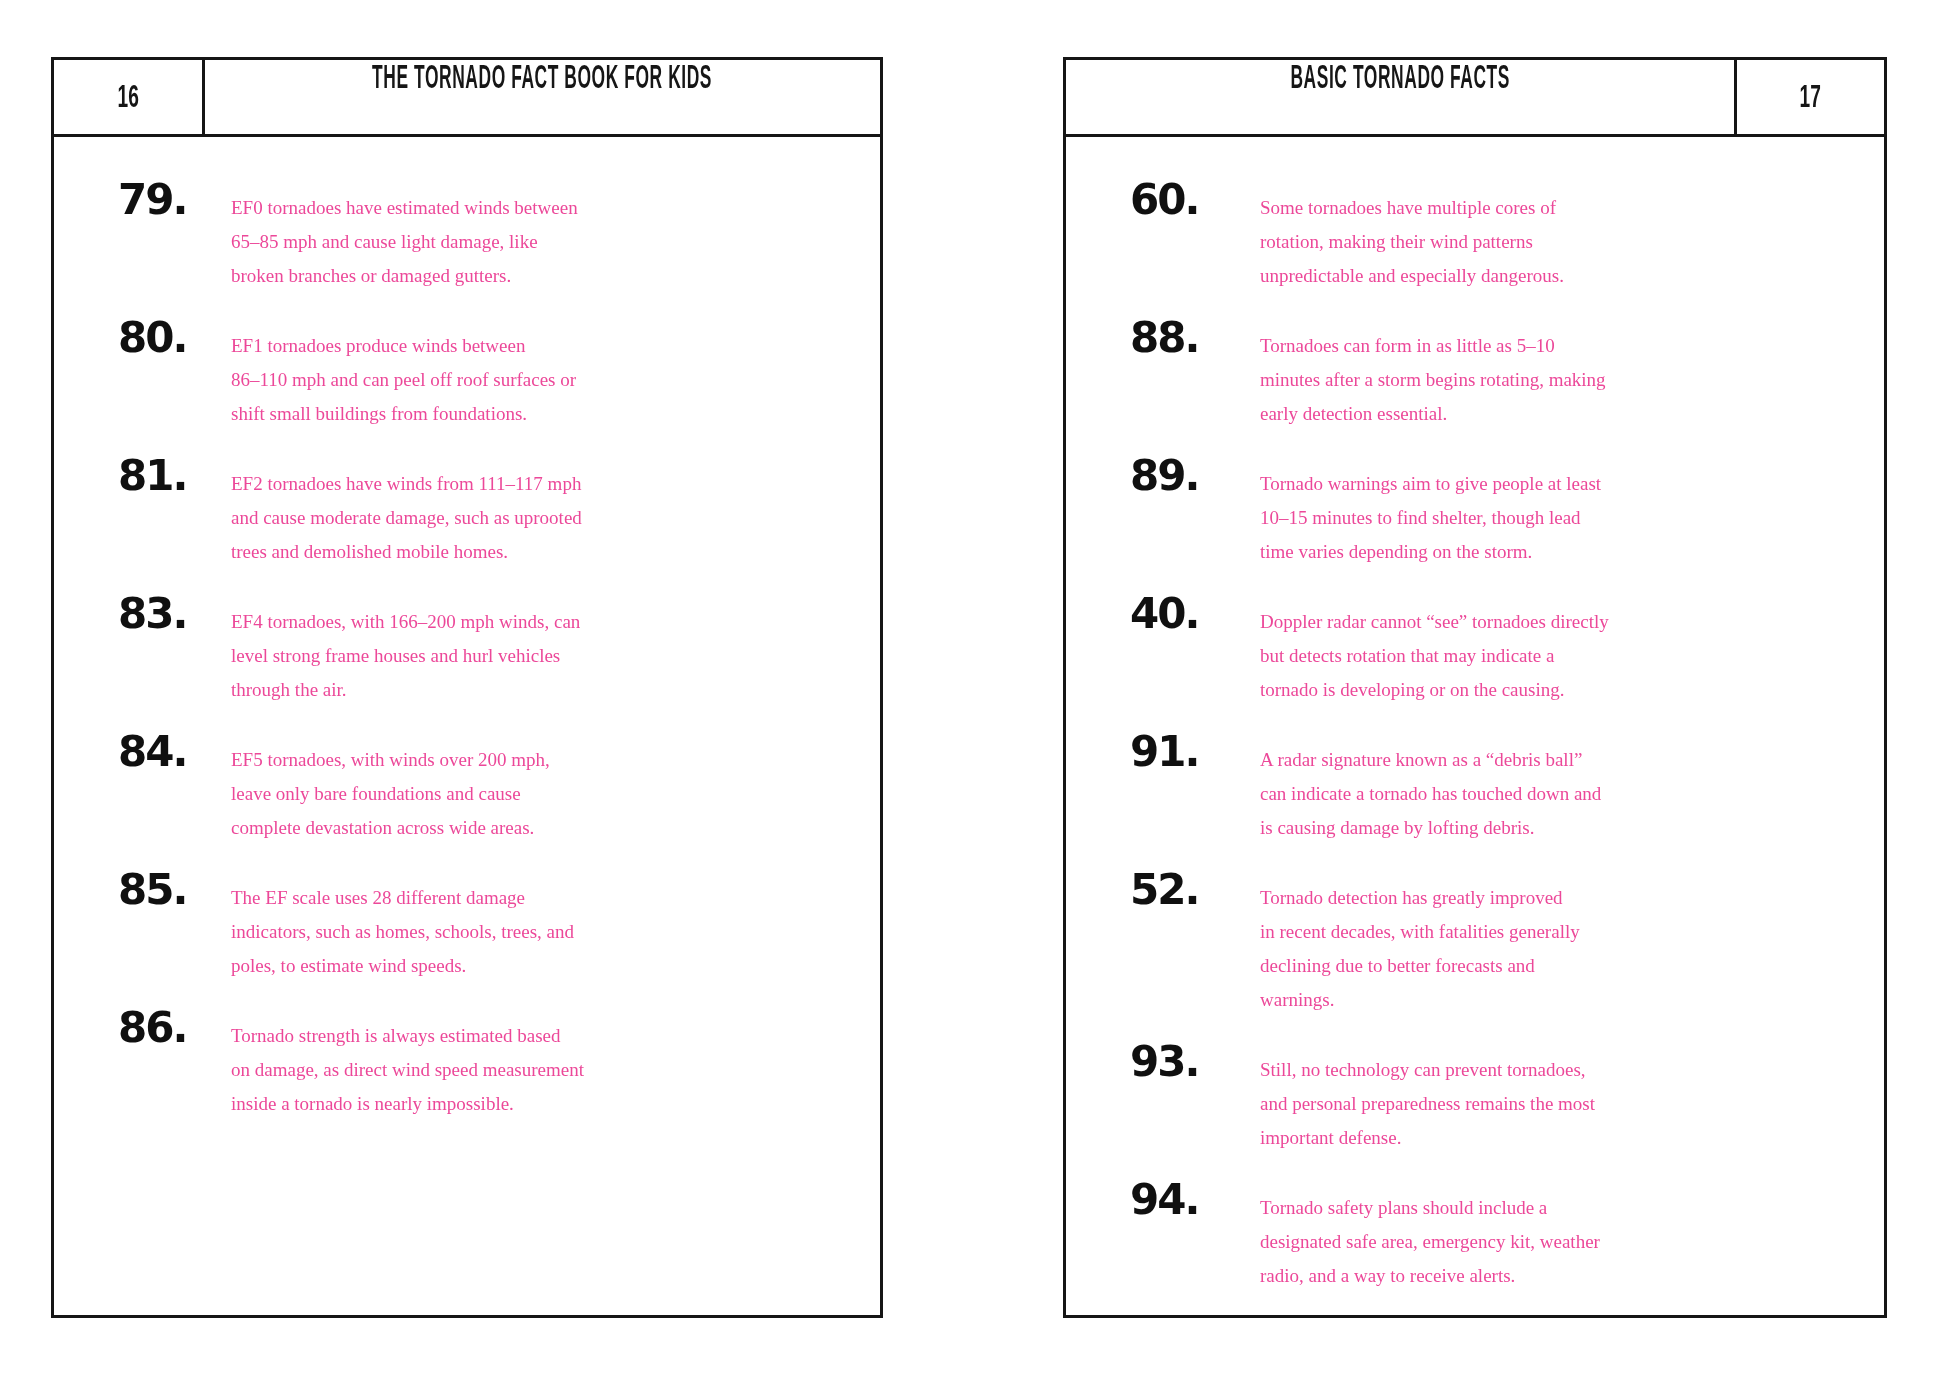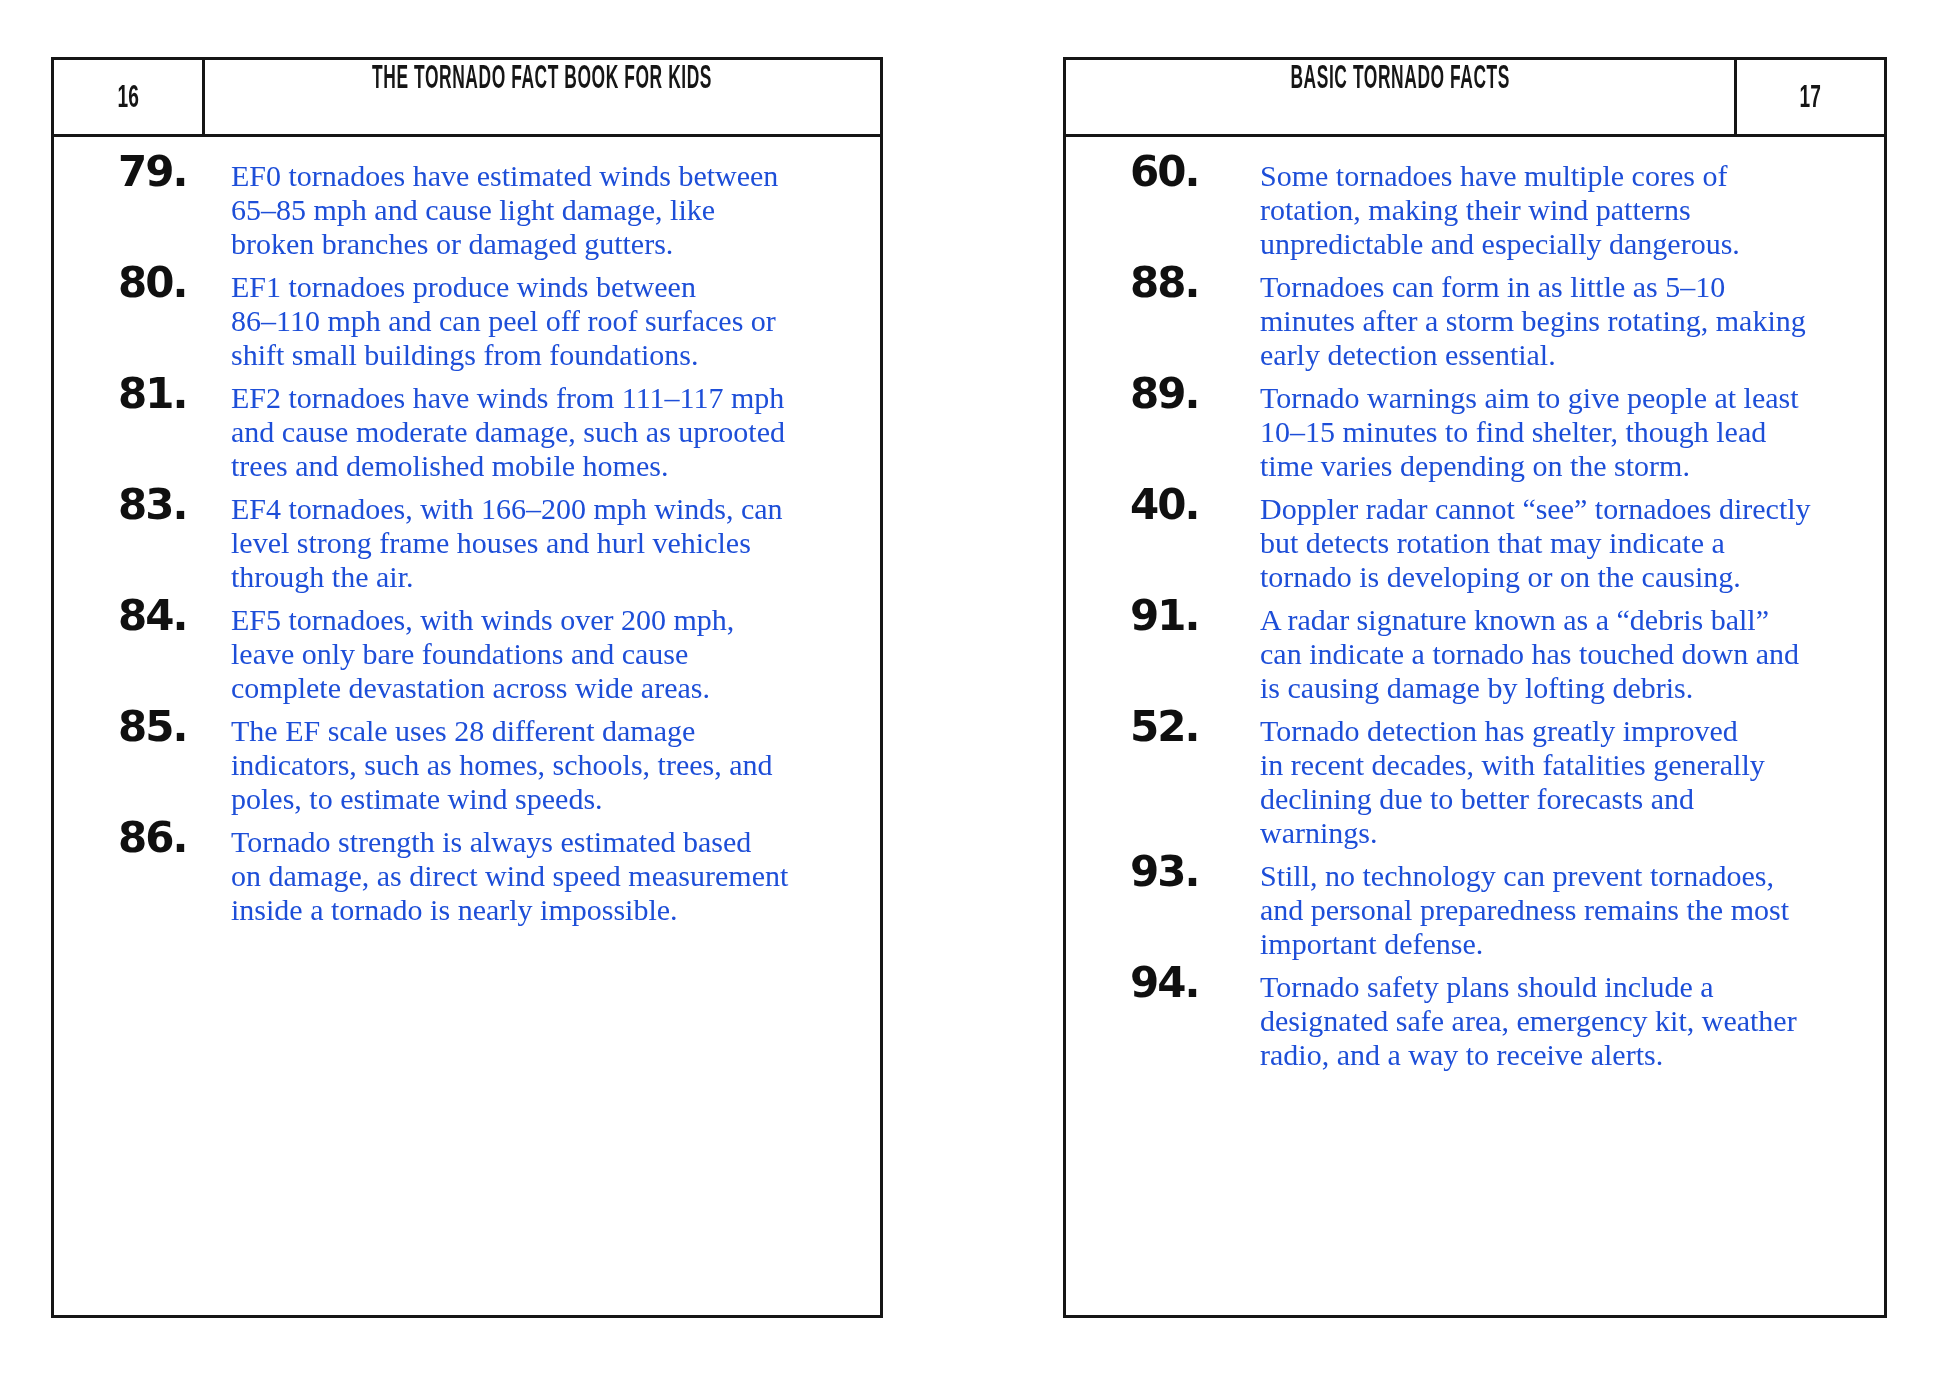--- a/index.html
+++ b/index.html
@@ -66,39 +66,40 @@
 
   .page-body {
     padding-top: 18px;
     padding-left: 64px;
     padding-right: 30px;
   }
   .fact {
     display: flex;
     align-items: baseline;
     margin-bottom: 5px;
+    margin-top: 28px;
   }
   .fact-num {
     flex: none;
     font-family: "DejaVu Sans", sans-serif;
     font-weight: bold;
     font-size: 42px;
     letter-spacing: -2px;
     line-height: 34px;
     color: #101010;
   }
   .page.left  .fact-num { width: 113px; }
   .page.right .fact-num { width: 130px; }
   .fact-text {
     font-family: "Liberation Serif", serif;
-    font-size: 30px;
+    font-size: 19px;
     line-height: 34px;
     white-space: pre-line;
     max-width: 620px;
-    color: #1d4ed8;
+    color: #ec4899;
   }
 </style>
 </head>
 <body>
 
 <div class="page left">
   <div class="header">
     <div class="pn-cell">
       <span class="pn-text">16</span>
     </div>

